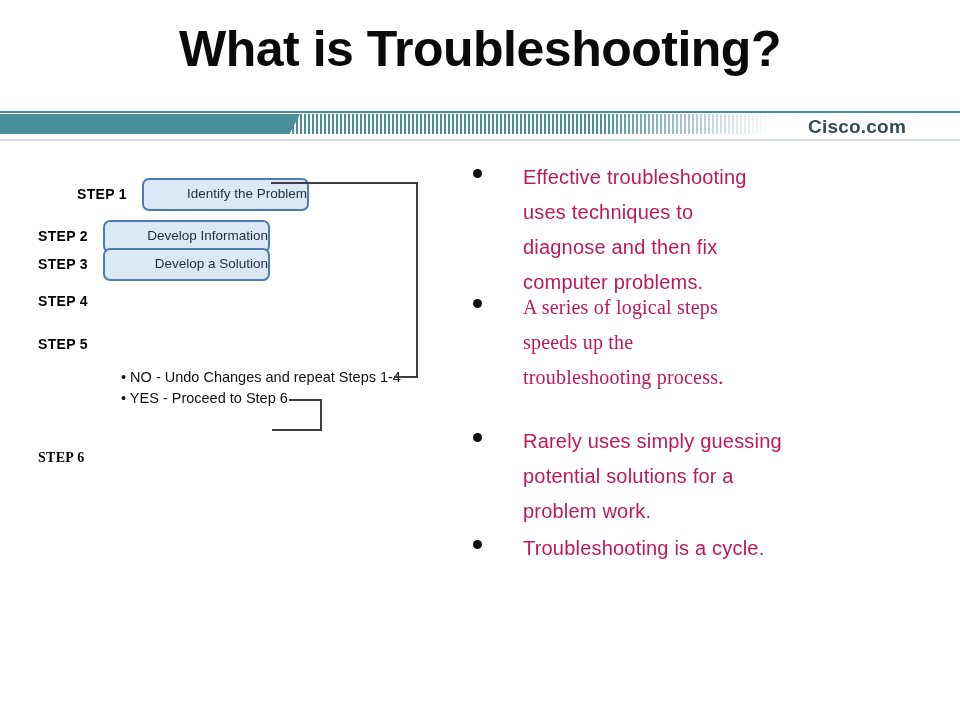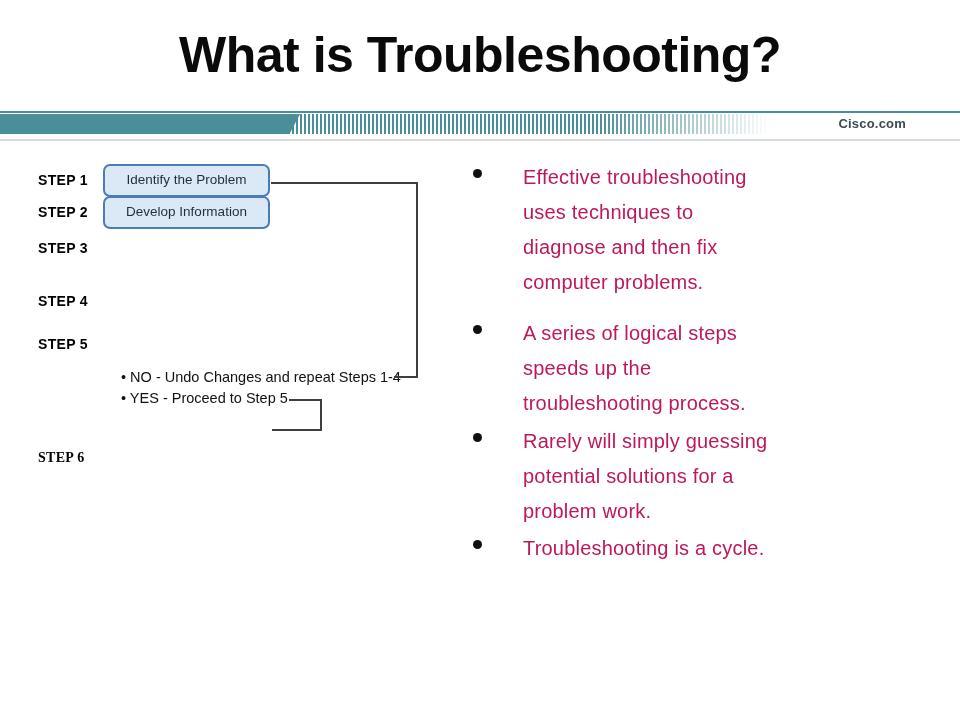--- a/index.html
+++ b/index.html
@@ -9,21 +9,21 @@
     width: 960px; height: 720px;
     margin: 0 auto;
     background: #ffffff;
     overflow: hidden;
     font-family: "Liberation Sans", "DejaVu Sans", sans-serif;
   }
 
   
   .title {
     position: absolute; top: 20px; left: 0; right: 0;
-    margin: 6px;
+    margin: 0;
     text-align: center;
     font-size: 50px; font-weight: bold; color: #0a0a0a;
     letter-spacing: -0.5px;
     line-height: 58px;
   }
 
   
   .band-accent-line {
     position: absolute; top: 111px; left: 0; width: 960px; height: 2px;
     background: #4a8e99;
@@ -36,45 +36,45 @@
     position: absolute; top: 114px; left: 598px; width: 196px; height: 20px;
     background: linear-gradient(90deg, rgba(255,255,255,0) 0%, #ffffff 88%);
   }
   .band-solid {
     position: absolute; top: 114px; left: 0; width: 300px; height: 20px;
     background: #4a8e99;
     clip-path: polygon(0 0, 100% 0, 96.5% 100%, 0 100%);
   }
   .brand {
     position: absolute; top: 116px; right: 54px;
-    font-size: 13px; font-weight: 600; color: #3b4a52;
+    font-size: 19px; font-weight: 600; color: #3b4a52;
     letter-spacing: 0.2px;
   }
   .header-rule {
     position: absolute; top: 139px; left: 0; width: 960px; height: 2px;
     background: #d6dbdc;
   }
 
   
   .flowchart { position: absolute; top: 0; left: 0; width: 460px; height: 720px; }
   .step-row { position: absolute; left: 0; width: 460px; height: 33px; }
-  .r1 { top: 164px; } .r2 { top: 196px; } .r3 { top: 232px; padding-left: 32px; }
+  .r1 { top: 178px; margin-left: 39px; } .r2 { top: 220px; } .r3 { top: 248px; padding-left: 32px; }
   .r4 { top: 285px; } .r5 { top: 328px; } .r6 { top: 441px; font-family: Liberation Serif, serif; }
   .step-label {
     position: absolute; left: 38px; top: 0; width: 62px; height: 33px;
     line-height: 33px;
     font-size: 14px; font-weight: bold; color: #000000;
     letter-spacing: 0.3px;
   }
   .step-box {
     position: absolute; left: 103px; top: 0; width: 167px; height: 33px;
     background: #dbe8f5;
     border: 2px solid #4b7cb8;
     border-radius: 7px;
-    text-align: center; line-height: 28px;
+    text-align: right; line-height: 28px;
     font-size: 13.5px; color: #1c2e40;
   }
   .branch {
     position: absolute; left: 121px;
     font-size: 14.5px; color: #111111; line-height: 16px;
   }
   .branch-no  { top: 369px; }
   .branch-yes { top: 390px; }
 
   
@@ -91,21 +91,21 @@
     border-top: 2px solid #3f3f3f; border-right: 2px solid #3f3f3f;
   }
   .stub-yes {
     position: absolute; left: 272px; top: 429px; width: 50px; height: 2px;
     background: #3f3f3f;
   }
 
   
   .bullets { position: absolute; top: 0; left: 471px; width: 470px; }
   .bullet-item { position: absolute; left: 0; width: 460px; }
-  .b1 { top: 160px; } .b2 { top: 316px; } .b3 { top: 424px; } .b4 { top: 531px; }
+  .b1 { top: 160px; } .b2 { top: 290px; font-family: Liberation Serif, serif; } .b3 { top: 424px; } .b4 { top: 531px; }
   .bullet-dot {
     position: absolute; left: 2px; top: 9px; width: 9px; height: 9px;
     background: #101010; border-radius: 50%;
   }
   .bullet-text {
     margin-left: 52px;
     font-size: 20px; line-height: 35px; color: #be185d;
     white-space: pre-line;
     letter-spacing: 0.2px;
   }
@@ -129,30 +129,31 @@
     <div class="step-row r1">
       <span class="step-label">STEP 1</span>
       <div class="step-box">Identify the Problem</div>
     </div>
     <div class="step-row r2">
       <span class="step-label">STEP 2</span>
       <div class="step-box">Develop Information</div>
     </div>
     <div class="step-row r3">
       <span class="step-label">STEP 3</span>
+      <div class="step-box">Develop a Solution</div>
     </div>
     <div class="step-row r4">
       <span class="step-label">STEP 4</span>
     </div>
     <div class="step-row r5">
       <span class="step-label">STEP 5</span>
     </div>
 
     <div class="branch branch-no">• NO - Undo Changes and repeat Steps 1-4</div>
-    <div class="branch branch-yes">• YES - Proceed to Step 5</div>
+    <div class="branch branch-yes">• YES - Proceed to Step 6</div>
 
     <div class="step-row r6">
       <span class="step-label">STEP 6</span>
     </div>
 
     <div class="conn-loop"></div>
     <div class="stub-no"></div>
     <div class="conn-yes"></div>
     <div class="stub-yes"></div>
   </div>
@@ -166,21 +167,21 @@
 computer problems.</div>
     </div>
     <div class="bullet-item b2">
       <span class="bullet-dot"></span>
       <div class="bullet-text">A series of logical steps
 speeds up the
 troubleshooting process.</div>
     </div>
     <div class="bullet-item b3">
       <span class="bullet-dot"></span>
-      <div class="bullet-text">Rarely will simply guessing
+      <div class="bullet-text">Rarely uses simply guessing
 potential solutions for a
 problem work.</div>
     </div>
     <div class="bullet-item b4">
       <span class="bullet-dot"></span>
       <div class="bullet-text">Troubleshooting is a cycle.</div>
     </div>
   </div>
 
 </div>

